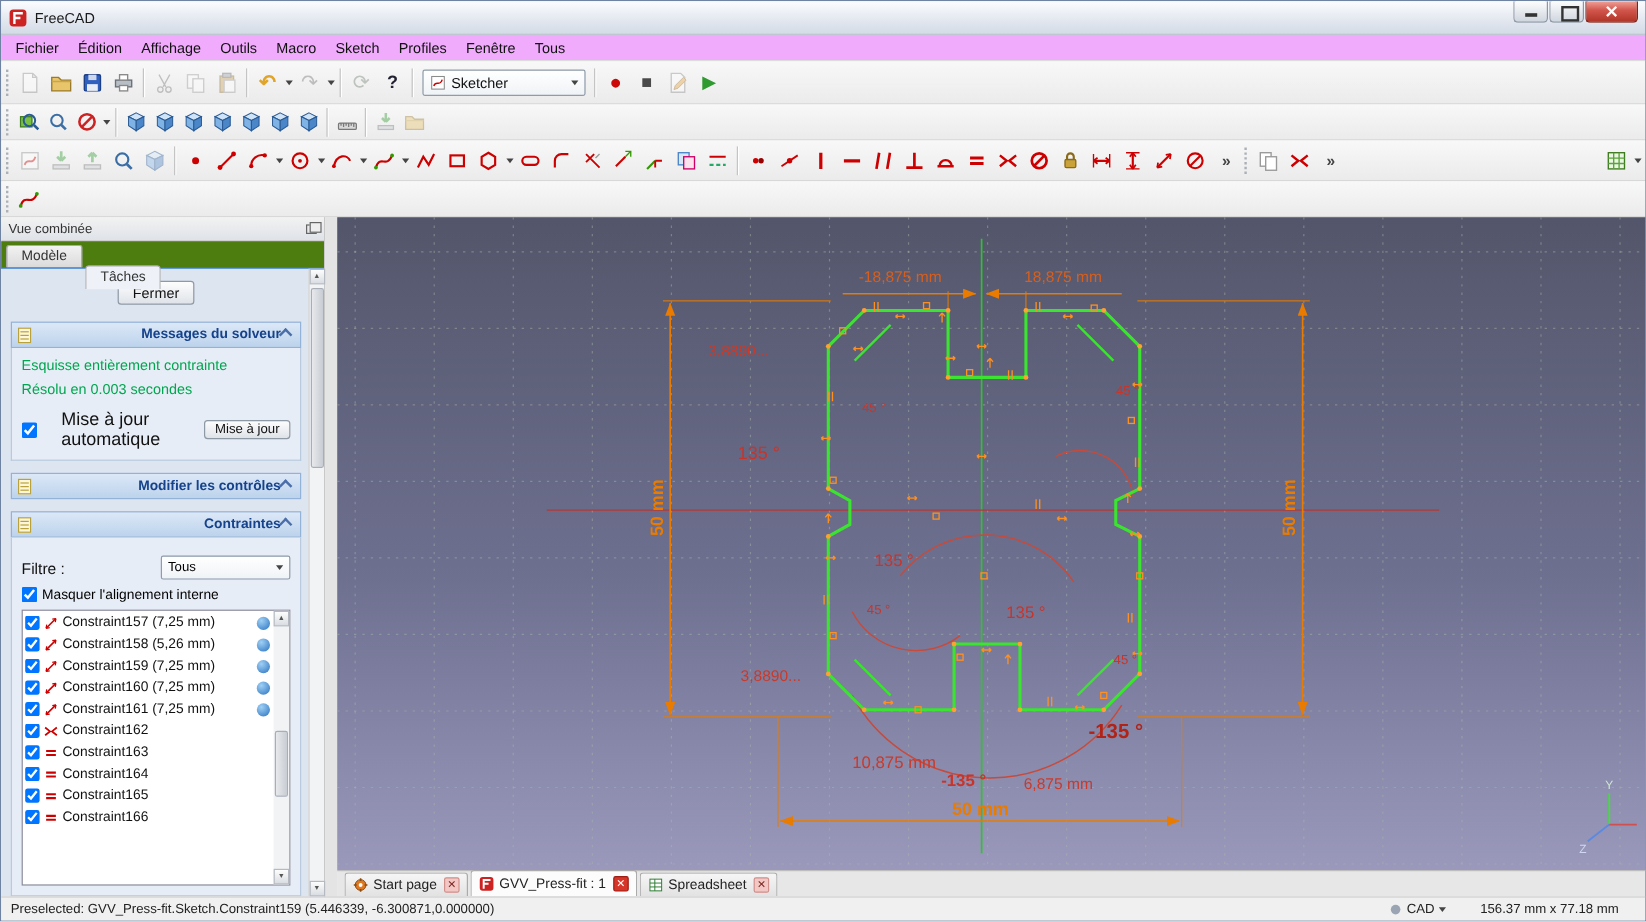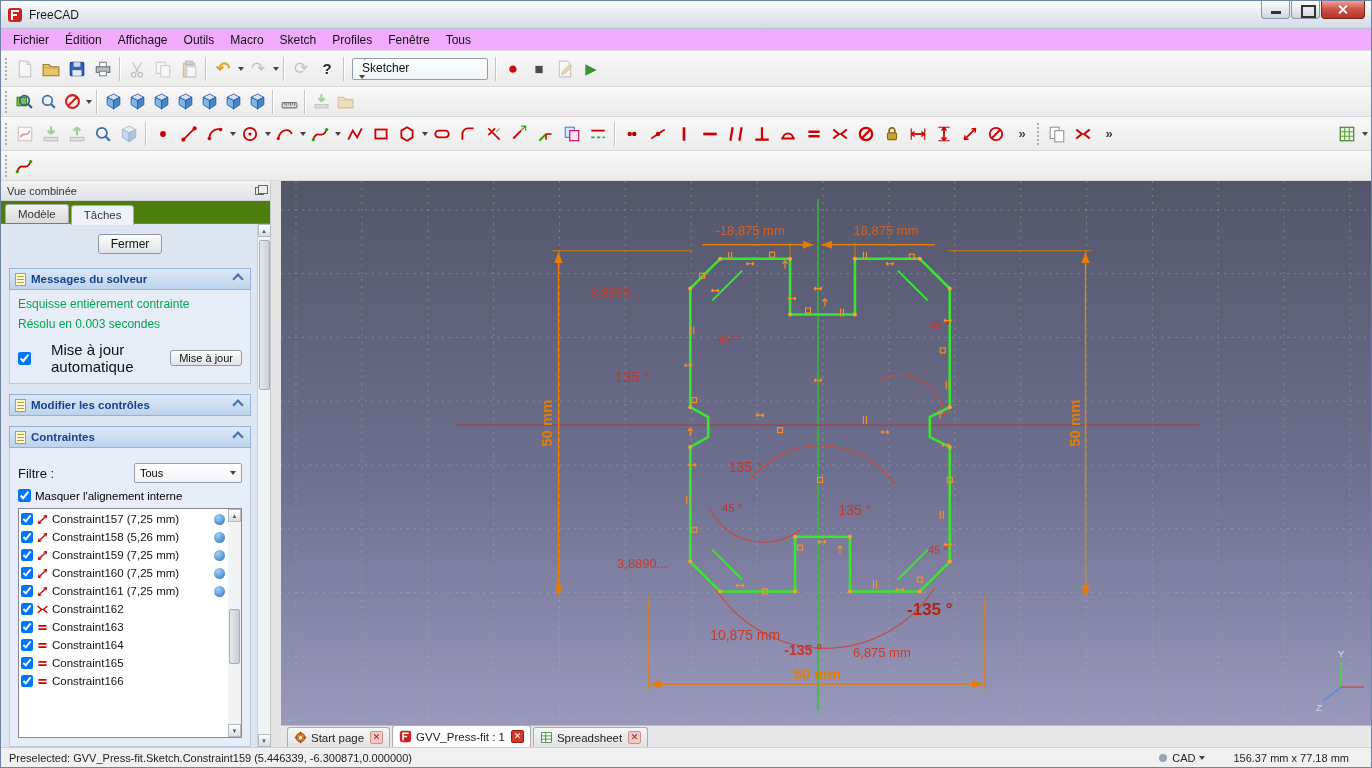--- a/index.html
+++ b/index.html
@@ -35,44 +35,44 @@
   .g.undo { color:#e0a428; font-weight:bold; font-size:17px; }
   .g.redo { color:#707070; font-size:17px; }
   .g.refresh { color:#6f7f6f; font-size:17px; }
   .g.help { color:#223; font-weight:bold; font-size:15px; }
   .g.rec { color:#cc0808; font-size:17px; }
   .g.stop { color:#4a4a4a; font-size:15px; }
   .g.play { color:#2f9a2f; font-size:15px; }
   .g.more { color:#444; font-size:13px; font-weight:bold; }
   .caret { width:0; height:0; border-left:3px solid transparent; border-right:3px solid transparent; border-top:4px solid #444; margin-left:1px; }
   .ddbtn { width:9px; height:26px; display:flex; align-items:center; justify-content:center; }
-  .combo { height:22px; min-width:136px; background:linear-gradient(#ffffff,#f0f3f7); border:1px solid #8e9cab; border-radius:2px; display:flex; align-items:flex-start; padding:0 5px; margin:0 4px;flex-direction:column; }
+  .combo { height:22px; min-width:136px; background:linear-gradient(#ffffff,#f0f3f7); border:1px solid #8e9cab; border-radius:2px; display:flex; align-items:center; padding:0 5px; margin:0 4px; }
   .combo .lbl { font-size:12px; color:#111; margin:0 6px 0 4px; flex:1; }
   .combo-sm { height:20px; width:108px; background:linear-gradient(#fff,#f0f3f7); border:1px solid #8e9cab; border-radius:2px; display:flex; align-items:center; padding:0 5px; }
   .combo-sm .lbl { font-size:11px; flex:1; }
 
   
   .main { flex:1; display:flex; min-height:0; }
 
   
   .dock { width:270px; display:flex; flex-direction:column; background:#ececec; border-right:1px solid #c8c8c8; }
   .dock-header { height:20px; background:linear-gradient(#f2f2f2,#dfe3e8); border-bottom:1px solid #cfcfcf; display:flex; align-items:center; padding:0 6px; }
   .dock-header .t { font-size:11px; color:#333; flex:1; }
   .float-ic { width:9px; height:8px; border:1px solid #666; position:relative; }
   .float-ic::after { content:""; position:absolute; left:2px; top:-3px; width:8px; height:7px; border:1px solid #666; background:#eee; }
   .dock-tabs { height:23px; display:flex; align-items:flex-end; padding-left:4px; background:#4d7c0f; border-bottom:1px solid #3b82f6; }
   .dtab { font-size:11.5px; padding:3px 12px; border:1px solid #a9a9a9; border-bottom:none; border-radius:3px 3px 0 0; background:linear-gradient(#f2f2f2,#dadada); color:#333; margin-right:2px; }
-  .dtab.active { background:#eef2f8; position:relative; top:2px; padding-bottom:4px; }
+  .dtab.active { background:#eef2f8; position:relative; top:18px; padding-bottom:4px; }
   .taskwrap { flex:1; display:flex; min-height:0; background:#dde5f0; }
   .taskcol { flex:1; padding:10px 6px 0 8px; display:flex; flex-direction:column; min-height:0; }
   .btn { background:linear-gradient(#fdfdfd,#dfe3e9); border:1px solid #8e99a6; border-radius:3px; font-size:12px; padding:2px 12px; color:#111; }
   .fermer { align-self:center; margin-bottom:14px; }
   .sect-h { height:22px; background:linear-gradient(#dcE8f7,#bcd3ec); border:1px solid #93b2d8; display:flex; align-items:center; padding:0 5px; margin-top:10px; }
   .sect-h:first-of-type { margin-top:0; }
-  .sect-h .txt { font-size:11.5px; font-weight:bold; color:#15428b; flex:1; margin-left:5px; }
+  .sect-h .txt { font-size:11.5px; font-weight:bold; color:#15428b; flex:1; margin-left:5px;text-align:right; }
   .note-ic { width:11px; height:13px; background:#fdf6d8; border:1px solid #b9a23c; position:relative; }
   .note-ic::after { content:""; position:absolute; left:1px; top:2px; width:7px; height:1px; background:#b9a23c; box-shadow:0 3px 0 #b9a23c,0 6px 0 #b9a23c; }
   .chev { width:8px; height:8px; border-left:2px solid #4a6ea9; border-top:2px solid #4a6ea9; transform:rotate(45deg); margin-right:3px; }
   .sect-body { background:#e7edf6; border:1px solid #b9c9de; border-top:none; padding:7px 8px 8px 8px; }
   .solver-line { font-size:12px; color:#00a650; margin-bottom:6px; }
   .updrow { display:flex; align-items:center; margin-top:10px; }
   .updrow label { font-size:15px; color:#111; margin-left:4px; flex:1;padding-left:16px; }
   .cb { width:13px; height:13px; }
   .filter-row { display:flex; align-items:center; margin:8px 0 6px 0; }
   .filter-row .fl { font-size:13px; color:#111; flex:1; }

